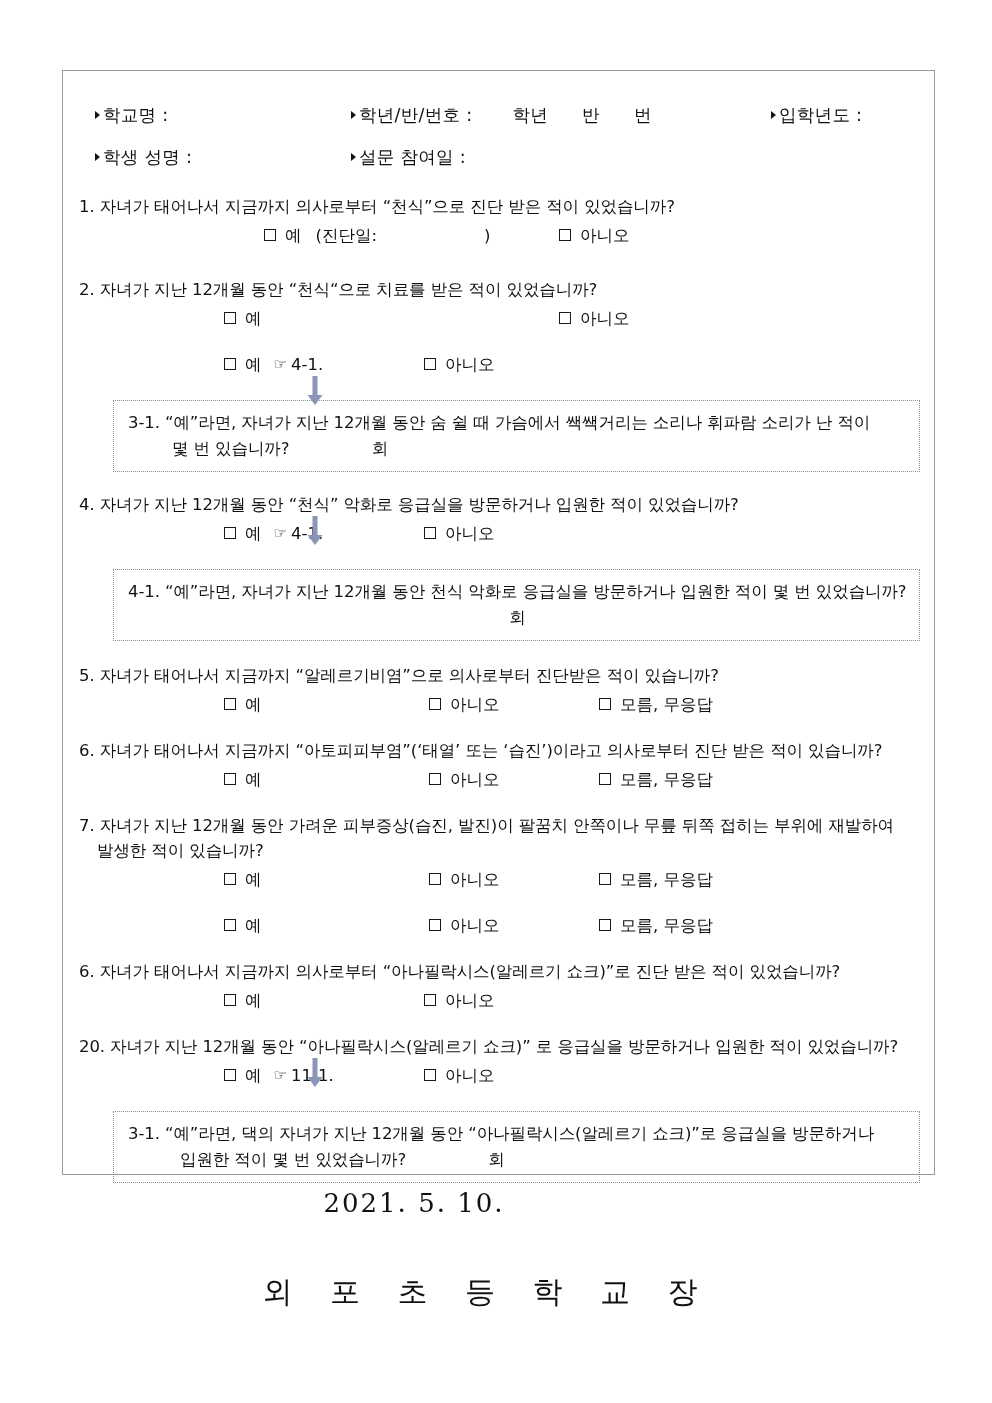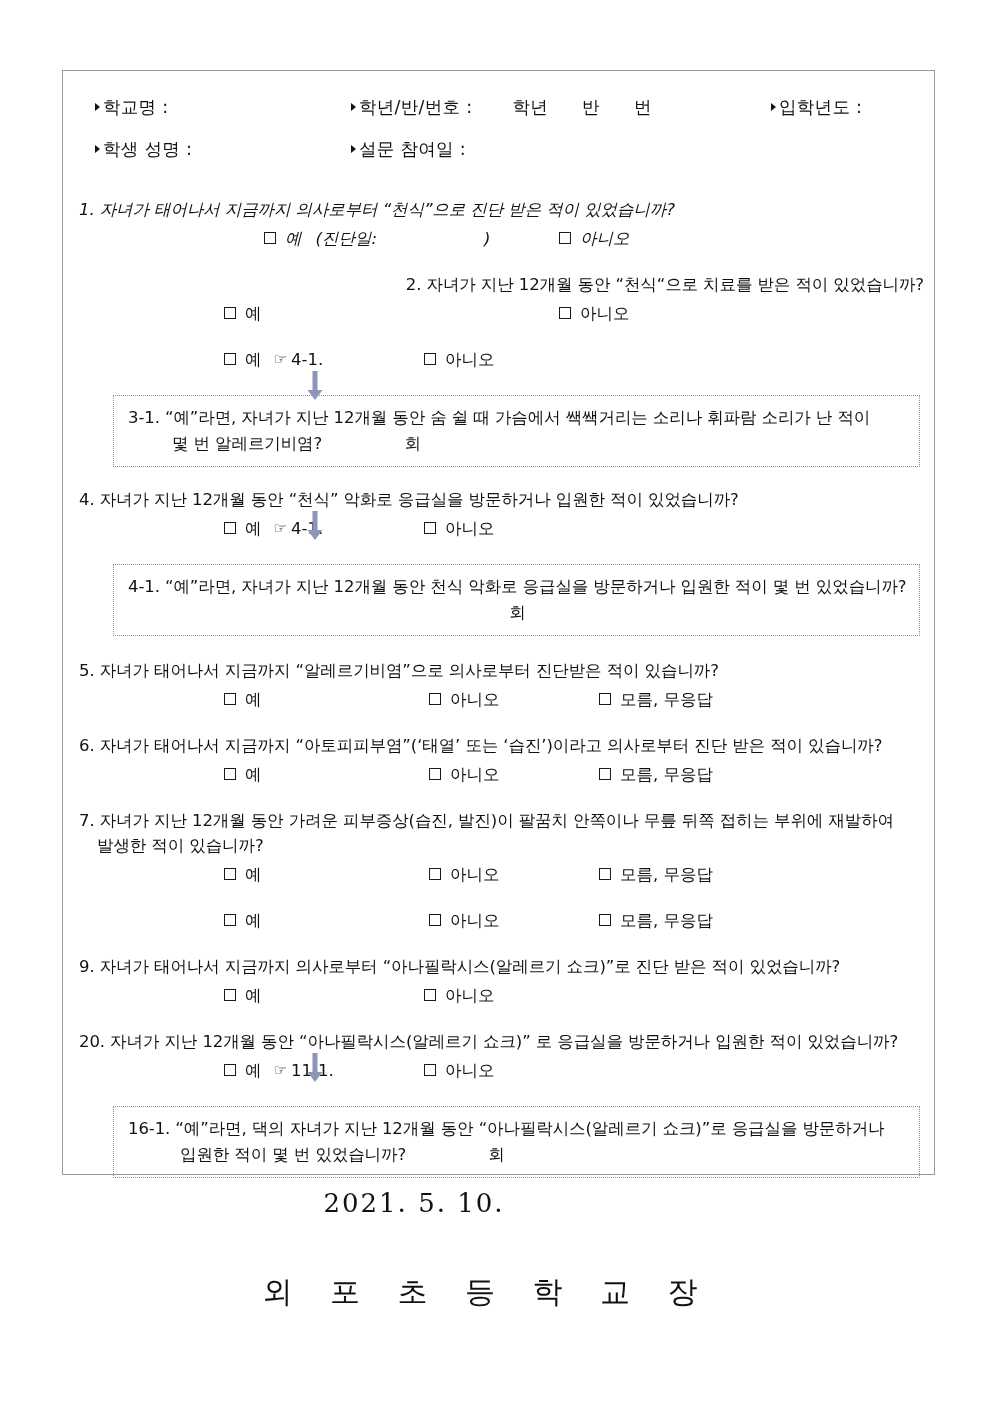--- a/index.html
+++ b/index.html
@@ -153,55 +153,55 @@
     letter-spacing: 14px;
     text-indent: 14px;
   }
 </style>
 </head>
 <body>
 
 <div class="sheet">
   <div class="inner">
 
-    <div class="hdr-row" style="margin-top:24px;text-decoration:underline;">
+    <div class="hdr-row" style="margin-top:32px;text-decoration:underline;">
       <div class="hdr-field" style="left:16px;">
         <span class="bullet"></span><span>학교명 :</span>
       </div>
       <div class="hdr-field" style="left:272px;">
         <span class="bullet"></span><span>학년/반/번호 :</span><span class="hdr-inline-gap"></span><span>학년</span><span class="hdr-inline-gap-s"></span><span>반</span><span class="hdr-inline-gap-s"></span><span>번</span>
       </div>
       <div class="hdr-field" style="left:692px;">
         <span class="bullet"></span><span>입학년도 :</span>
       </div>
     </div>
 
     <div class="hdr-row" style="height:48px;">
       <div class="hdr-field" style="left:16px;">
         <span class="bullet"></span><span>학생 성명 :</span>
       </div>
       <div class="hdr-field" style="left:272px;">
         <span class="bullet"></span><span>설문 참여일 :</span>
       </div>
     </div>
 
-    <div class="q" style="margin-top:12px;font-style:italic;">
+    <div class="q" style="margin-top:1px;">
       <div class="q-text">1. 자녀가 태어나서 지금까지 의사로부터 “천식”으로 진단 받은 적이 있었습니까?</div>
       <div class="opts">
         <div class="opt" style="left:145px;padding-left:40px;">
           <span class="cb"></span><span>예</span><span style="display:inline-block;width:14px;"></span><span class="paren-date">(진단일:</span>
           <span class="paren-close">)</span>
         </div>
         <div class="opt" style="left:480px;">
           <span class="cb"></span><span>아니오</span>
         </div>
       </div>
     </div>
 
-    <div class="q" style="margin-top:14px;text-align:right;">
+    <div class="q" style="margin-top:22px;">
       <div class="q-text">2. 자녀가 지난 12개월 동안 “천식“으로 치료를 받은 적이 있었습니까?</div>
       <div class="opts">
         <div class="opt" style="left:145px;">
           <span class="cb"></span><span>예</span>
         </div>
         <div class="opt" style="left:480px;">
           <span class="cb"></span><span>아니오</span>
         </div>
       </div>
     </div>
@@ -215,21 +215,21 @@
           <span class="cb"></span><span>아니오</span>
         </div>
       </div>
       <div class="arrow" style="left:228px;top:24px;">
         <svg width="16" height="30" viewBox="0 0 16 30" aria-hidden="true">
           <polygon points="5.5,0 10.5,0 10.5,19 15.5,19 8,29 0.5,19 5.5,19" fill="#8b95b8"></polygon>
         </svg>
       </div>
       <div class="subbox" style="margin-left:34px;margin-right:4px;margin-top:16px;">
         <div class="line">3-1. “예”라면, 자녀가 지난 12개월 동안 숨 쉴 때 가슴에서 쌕쌕거리는 소리나 휘파람 소리가 난 적이</div>
-        <div class="line line2">몇 번 알레르기비염?                회</div>
+        <div class="line line2">몇 번 있습니까?                회</div>
       </div>
     </div>
 
     <div class="q" style="margin-top:20px;">
       <div class="q-text">4. 자녀가 지난 12개월 동안 “천식” 악화로 응급실을 방문하거나 입원한 적이 있었습니까?</div>
       <div class="opts">
         <div class="opt" style="left:145px;">
           <span class="cb"></span><span>예</span><span class="hand">☞</span><span>4-1.</span>
         </div>
         <div class="opt" style="left:345px;">
@@ -301,21 +301,21 @@
         <div class="opt" style="left:350px;">
           <span class="cb"></span><span>아니오</span>
         </div>
         <div class="opt" style="left:520px;">
           <span class="cb"></span><span>모름, 무응답</span>
         </div>
       </div>
     </div>
 
     <div class="q" style="margin-top:14px;">
-      <div class="q-text">9. 자녀가 태어나서 지금까지 의사로부터 “아나필락시스(알레르기 쇼크)”로 진단 받은 적이 있었습니까?</div>
+      <div class="q-text">6. 자녀가 태어나서 지금까지 의사로부터 “아나필락시스(알레르기 쇼크)”로 진단 받은 적이 있었습니까?</div>
       <div class="opts">
         <div class="opt" style="left:145px;">
           <span class="cb"></span><span>예</span>
         </div>
         <div class="opt" style="left:345px;">
           <span class="cb"></span><span>아니오</span>
         </div>
       </div>
     </div>
 
@@ -328,21 +328,21 @@
         <div class="opt" style="left:345px;">
           <span class="cb"></span><span>아니오</span>
         </div>
       </div>
       <div class="arrow" style="left:228px;top:24px;">
         <svg width="16" height="30" viewBox="0 0 16 30" aria-hidden="true">
           <polygon points="5.5,0 10.5,0 10.5,19 15.5,19 8,29 0.5,19 5.5,19" fill="#8b95b8"></polygon>
         </svg>
       </div>
       <div class="subbox" style="margin-left:34px;margin-right:4px;margin-top:16px;">
-        <div class="line">16-1. “예”라면, 댁의 자녀가 지난 12개월 동안 “아나필락시스(알레르기 쇼크)”로 응급실을 방문하거나</div>
+        <div class="line">3-1. “예”라면, 댁의 자녀가 지난 12개월 동안 “아나필락시스(알레르기 쇼크)”로 응급실을 방문하거나</div>
         <div class="line line2" style="padding-left:52px;">입원한 적이 몇 번 있었습니까?                회</div>
       </div>
     </div>
 
   </div>
 </div>
 
 <div class="footer-date">2021.  5.  10.</div>
 <div class="footer-school">외 포 초 등 학 교 장</div>
 

